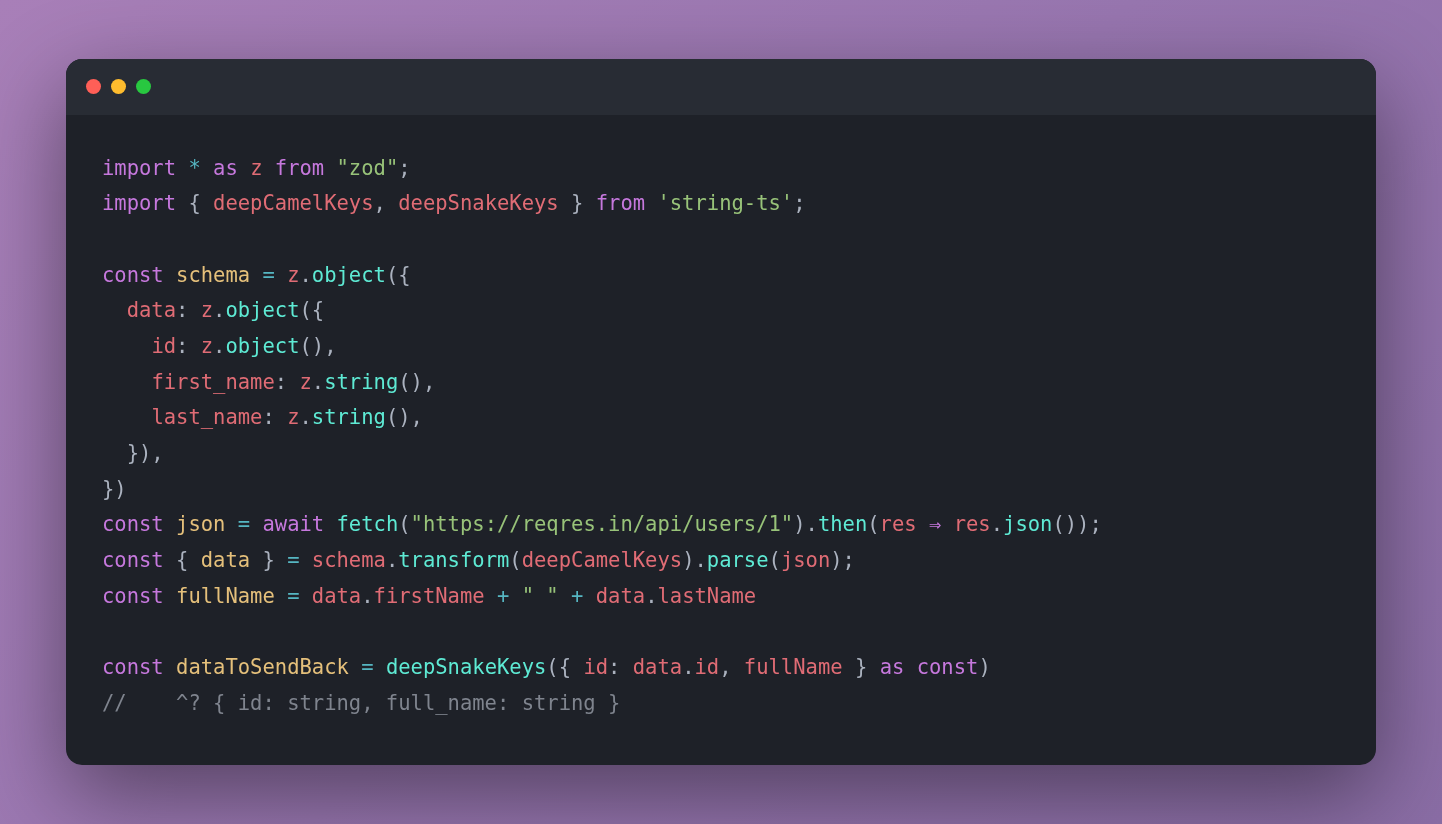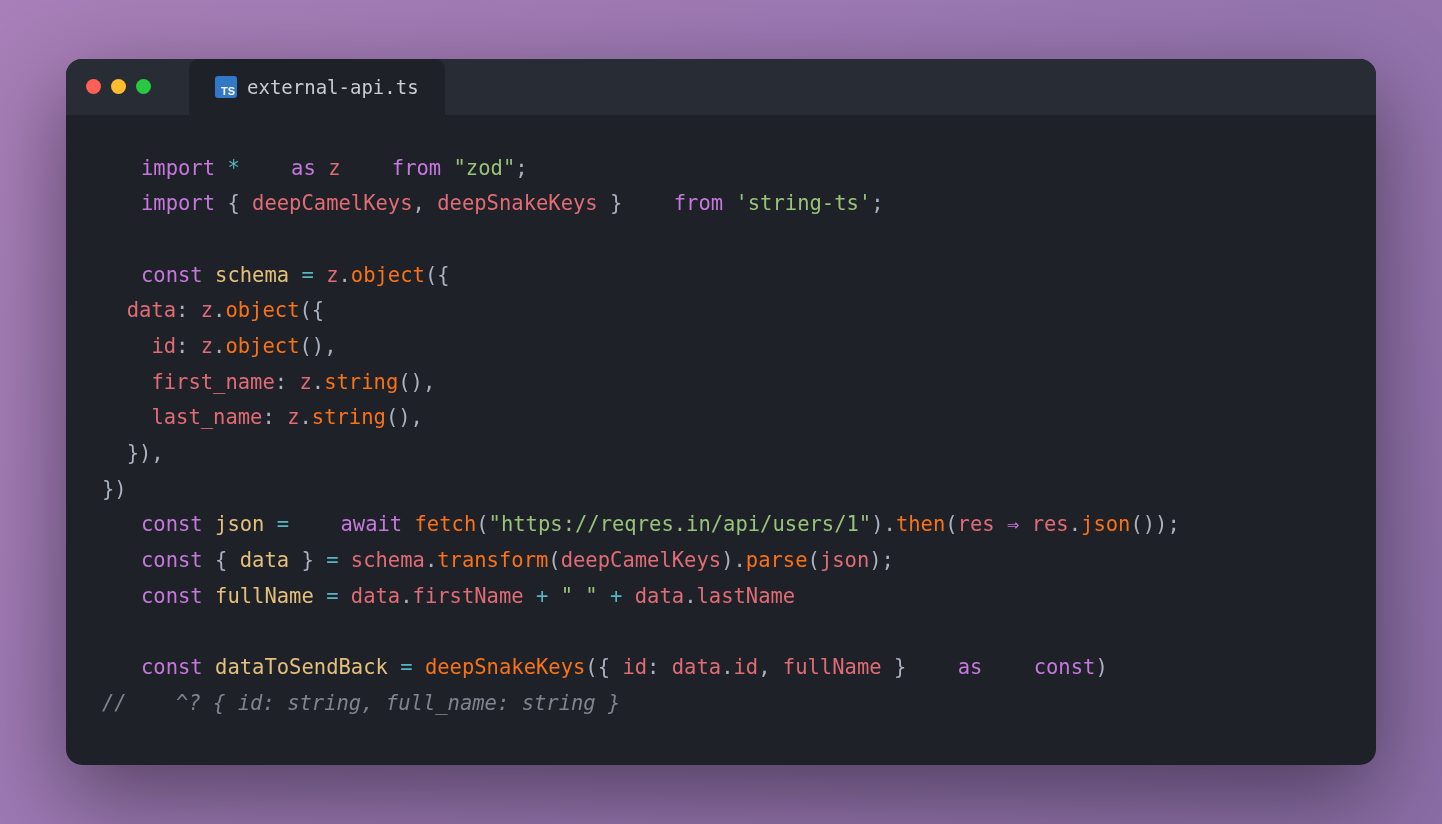--- a/index.html
+++ b/index.html
@@ -62,43 +62,39 @@
   }
   .tab-label { color: #c9ccd1; font-size: 19px; }
   .code {
     padding: 36px 36px 44px 36px;
     font-size: 20.5px;
     line-height: 1.74;
     color: #abb2bf;
     white-space: pre;
     overflow-x: auto;
   }
-  .tk-kw   { color: #c678dd; margin-left: 39px; }
+  .tk-kw   { color: #c678dd; }
   .tk-id   { color: #e06c75; }
-  .tk-fn   { color: #f97316; }
+  .tk-fn   { color: #5eead4; }
   .tk-str  { color: #98c379; }
   .tk-var  { color: #e5c07b; }
   .tk-op   { color: #56b6c2; }
   .tk-punc { color: #abb2bf; }
-  .tk-com  { color: #7f848e; font-style: italic; }
+  .tk-com  { color: #7f848e; }
   .tk-arrow{ color: #c678dd; }
 </style>
 </head>
 <body>
 
 <div class="window">
   <div class="titlebar">
     <div class="traffic">
       <div class="dot red"></div>
       <div class="dot yellow"></div>
       <div class="dot green"></div>
-    </div>
-    <div class="tab">
-      <div class="ts-icon">TS</div>
-      <div class="tab-label">external-api.ts</div>
     </div>
   </div>
   <pre class="code" id="code"><span><span class="tk-kw">import</span><span class="tk-punc"> </span><span class="tk-op">*</span><span class="tk-punc"> </span><span class="tk-kw">as</span><span class="tk-punc"> </span><span class="tk-id">z</span><span class="tk-punc"> </span><span class="tk-kw">from</span><span class="tk-punc"> </span><span class="tk-str">"zod"</span><span class="tk-punc">;</span></span>
 <span><span class="tk-kw">import</span><span class="tk-punc"> { </span><span class="tk-id">deepCamelKeys</span><span class="tk-punc">, </span><span class="tk-id">deepSnakeKeys</span><span class="tk-punc"> } </span><span class="tk-kw">from</span><span class="tk-punc"> </span><span class="tk-str">'string-ts'</span><span class="tk-punc">;</span></span>
 <span>&nbsp;</span>
 <span><span class="tk-kw">const</span><span class="tk-punc"> </span><span class="tk-var">schema</span><span class="tk-punc"> </span><span class="tk-op">=</span><span class="tk-punc"> </span><span class="tk-id">z</span><span class="tk-punc">.</span><span class="tk-fn">object</span><span class="tk-punc">({</span></span>
 <span><span class="tk-punc">  </span><span class="tk-id">data</span><span class="tk-punc">: </span><span class="tk-id">z</span><span class="tk-punc">.</span><span class="tk-fn">object</span><span class="tk-punc">({</span></span>
 <span><span class="tk-punc">    </span><span class="tk-id">id</span><span class="tk-punc">: </span><span class="tk-id">z</span><span class="tk-punc">.</span><span class="tk-fn">object</span><span class="tk-punc">(),</span></span>
 <span><span class="tk-punc">    </span><span class="tk-id">first_name</span><span class="tk-punc">: </span><span class="tk-id">z</span><span class="tk-punc">.</span><span class="tk-fn">string</span><span class="tk-punc">(),</span></span>
 <span><span class="tk-punc">    </span><span class="tk-id">last_name</span><span class="tk-punc">: </span><span class="tk-id">z</span><span class="tk-punc">.</span><span class="tk-fn">string</span><span class="tk-punc">(),</span></span>

